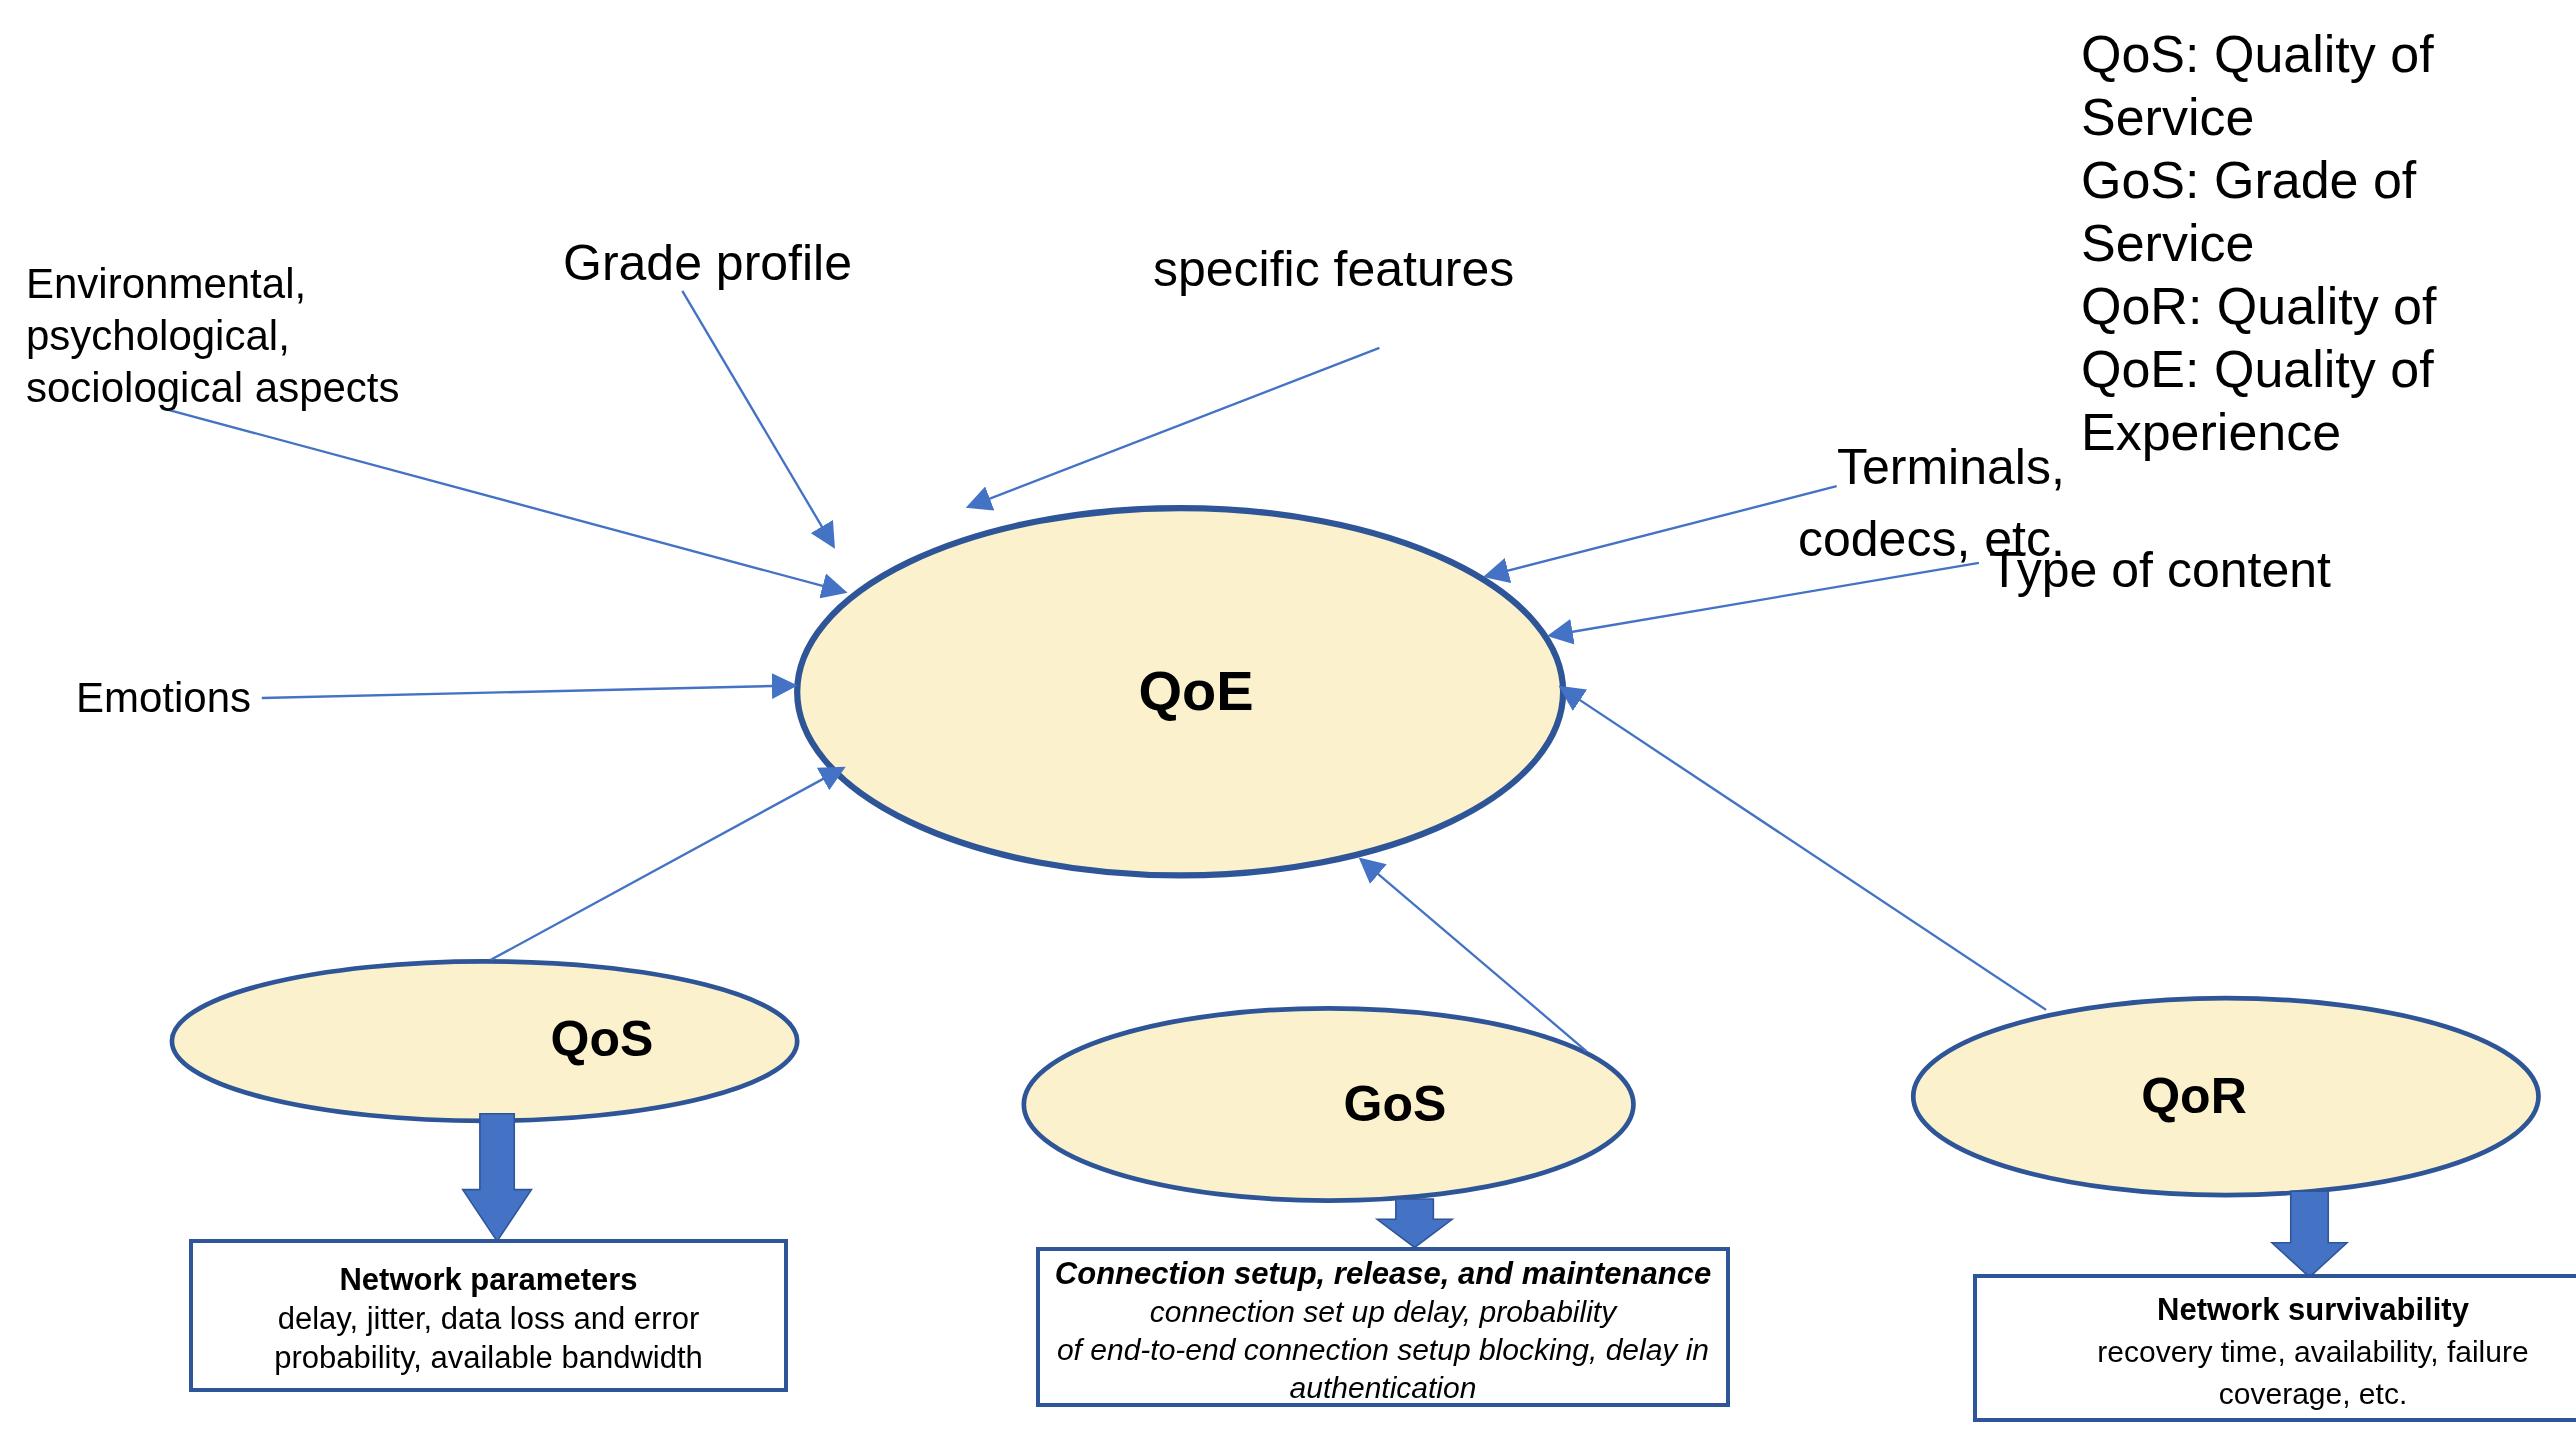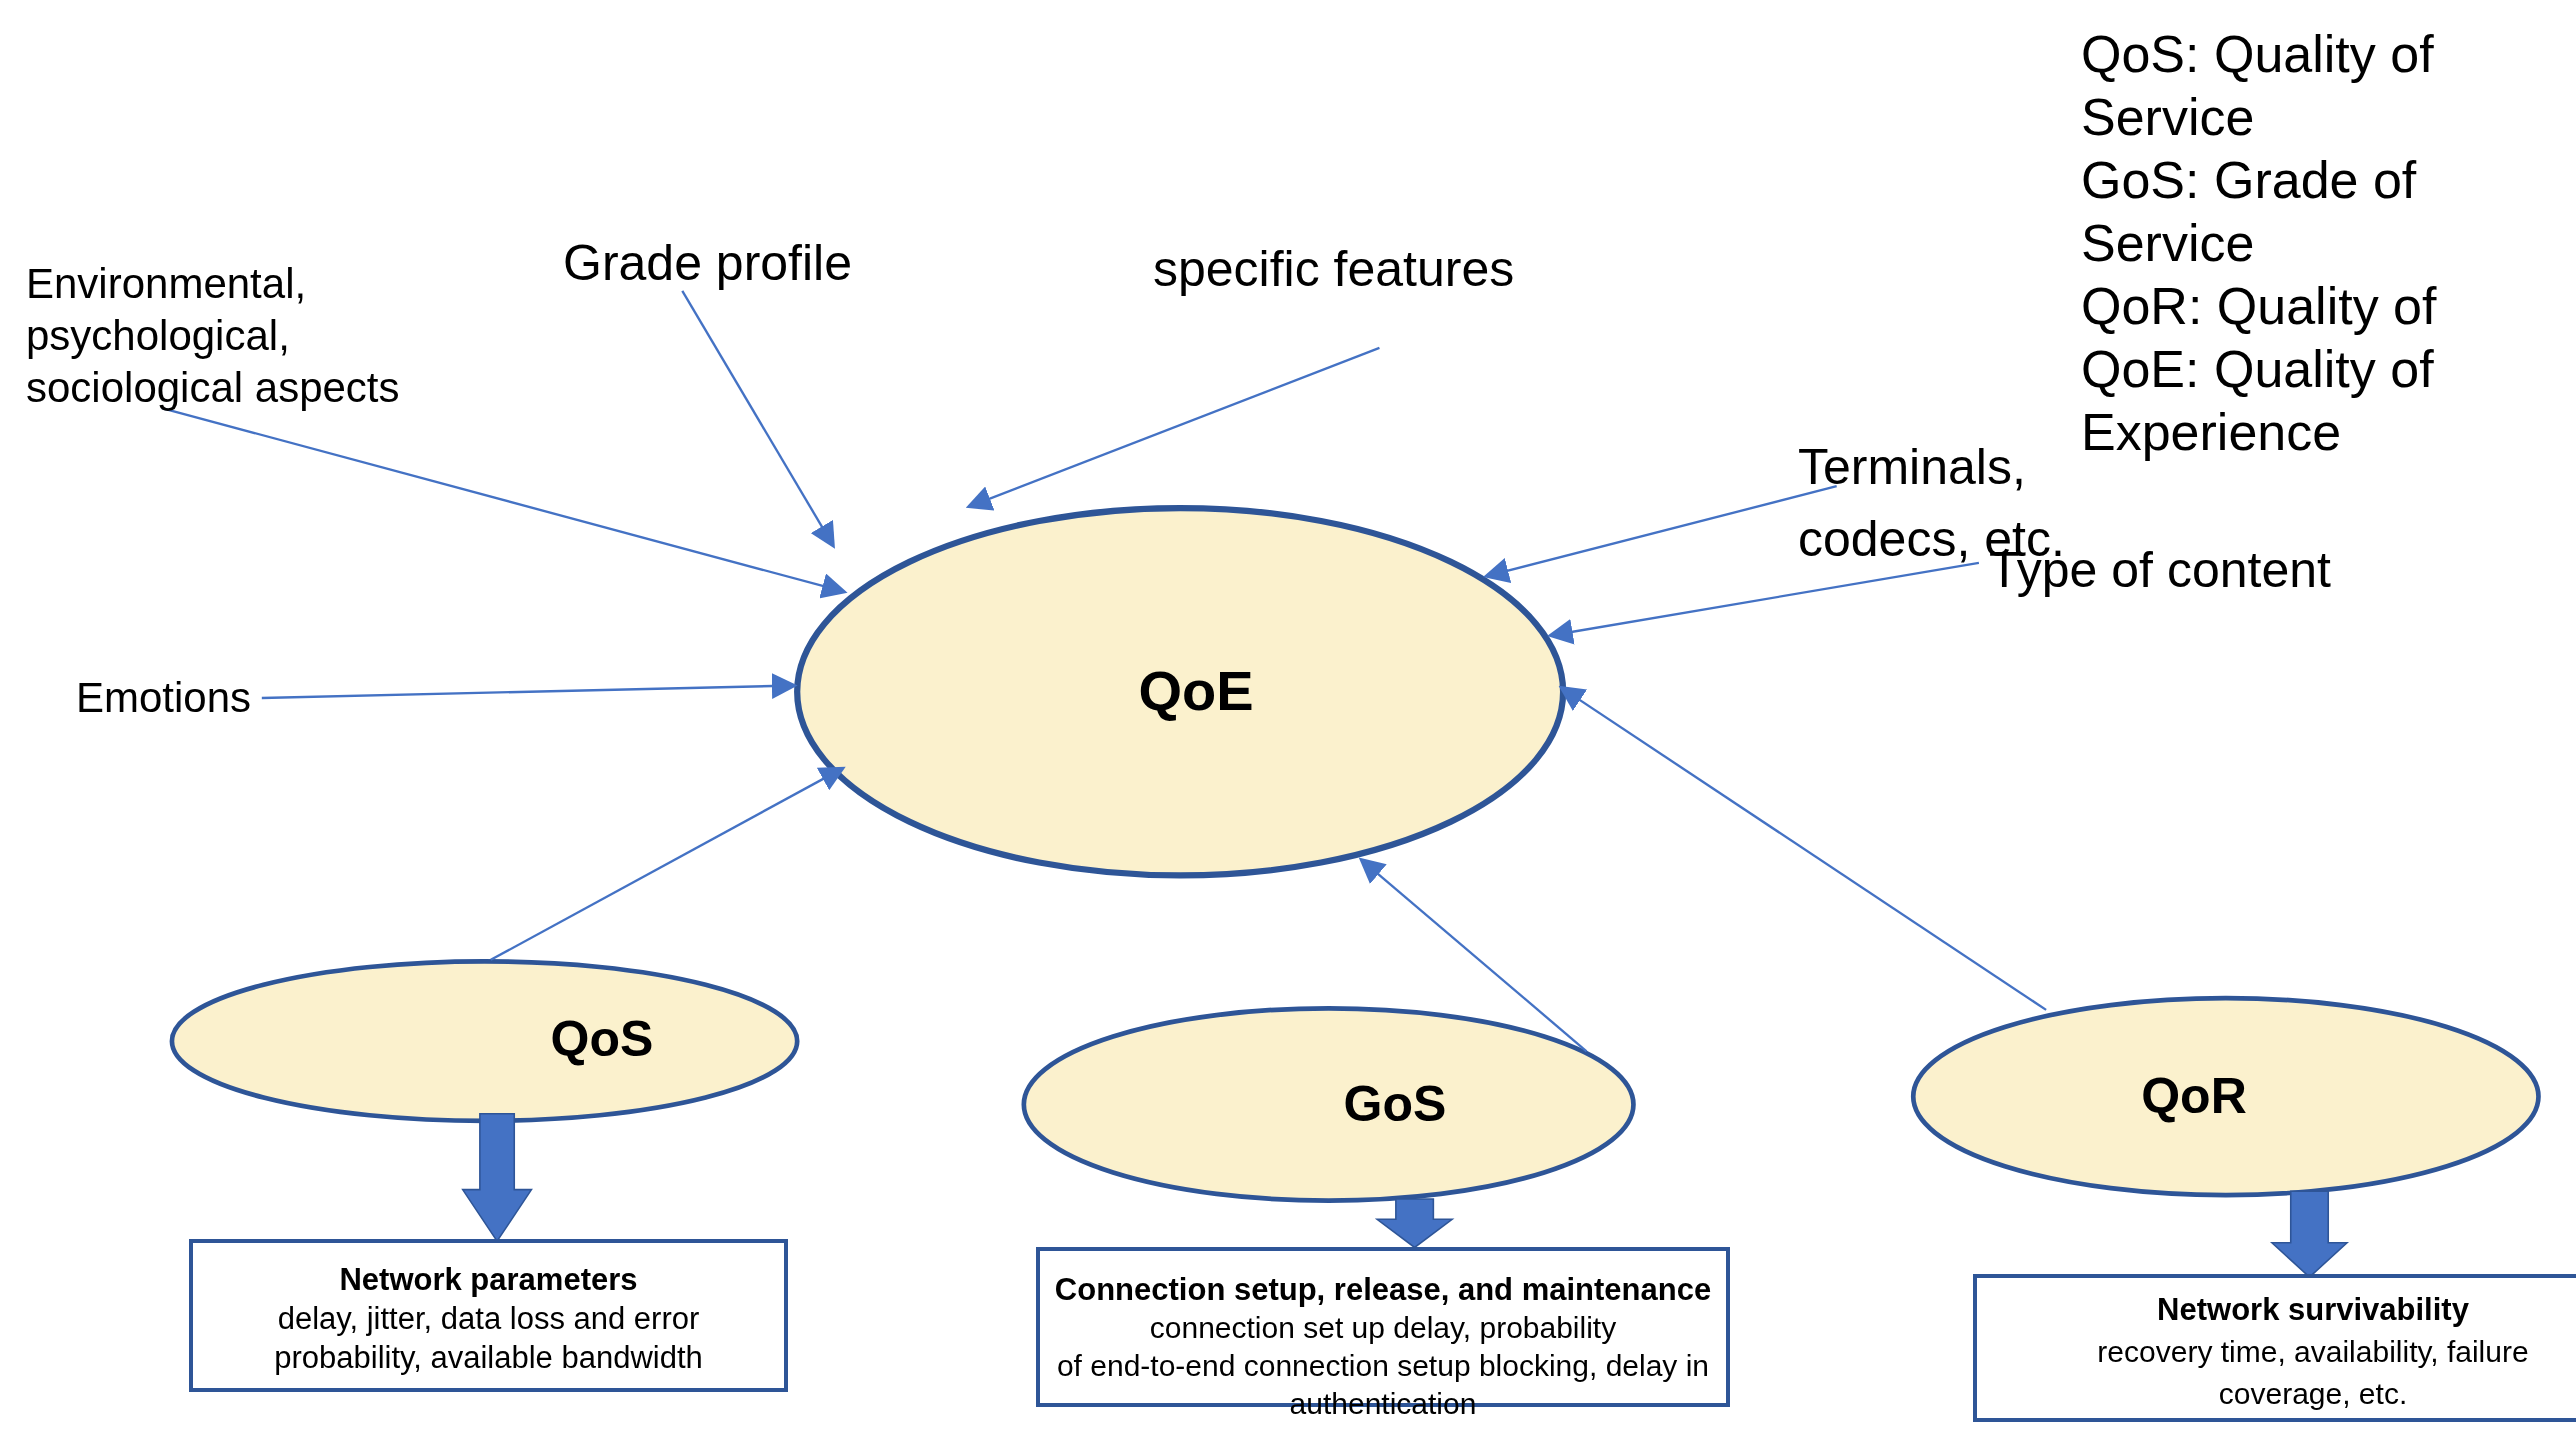--- a/index.html
+++ b/index.html
@@ -23,21 +23,21 @@
   }
   .label {
     position: absolute;
     color: #000000;
     white-space: nowrap;
   }
   .lbl-env      { left: 26px;   top: 258px; font-size: 42px; line-height: 52px; }
   .lbl-user     { left: 563px;  top: 234px; font-size: 50px; }
   .lbl-app      { left: 1153px; top: 234px; font-size: 50px; line-height: 70px; }
   .lbl-emotions { left: 76px;   top: 674px; font-size: 42px; }
-  .lbl-term     { left: 1798px; top: 431px; font-size: 50px; line-height: 72px; }
+  .lbl-term     { left: 1798px; top: 431px; font-size: 50px; line-height: 72px; text-align: right; }
   .lbl-type     { left: 1989px; top: 541px; font-size: 50px; }
   .lbl-legend   { left: 2081px; top: 23.4px;  font-size: 52px; line-height: 63px; }
   .node-label {
     position: absolute;
     transform: translate(-50%, -50%);
     font-weight: 600;
     white-space: nowrap;
   }
   .nl-qoe { left: 1196px; top: 690px;  font-size: 56px; }
   .nl-qos { left: 602px;  top: 1039px; font-size: 50px; }
@@ -50,21 +50,21 @@
     background: #ffffff;
     text-align: center;
   }
   .box .title { font-weight: 700; }
   .box-qos {
     left: 189px; top: 1239px; width: 599px; height: 153px;
     font-size: 31px; line-height: 39px; padding-top: 17px;
   }
   .box-gos {
     left: 1036px; top: 1247px; width: 694px; height: 160px;
-    font-size: 30px; line-height: 38px; padding-top: 20px;
+    font-size: 30px; line-height: 38px; padding-top: 4px; font-style: italic;
   }
   .box-gos .title { font-size: 31px; }
   .box-qor {
     left: 1973px; top: 1274px; width: 648px; height: 148px;
     font-size: 30px; line-height: 42px; padding-top: 11px; padding-left: 32px;
   }
   .box-qor .title { font-size: 31px; }
 </style>
 </head>
 <body>

